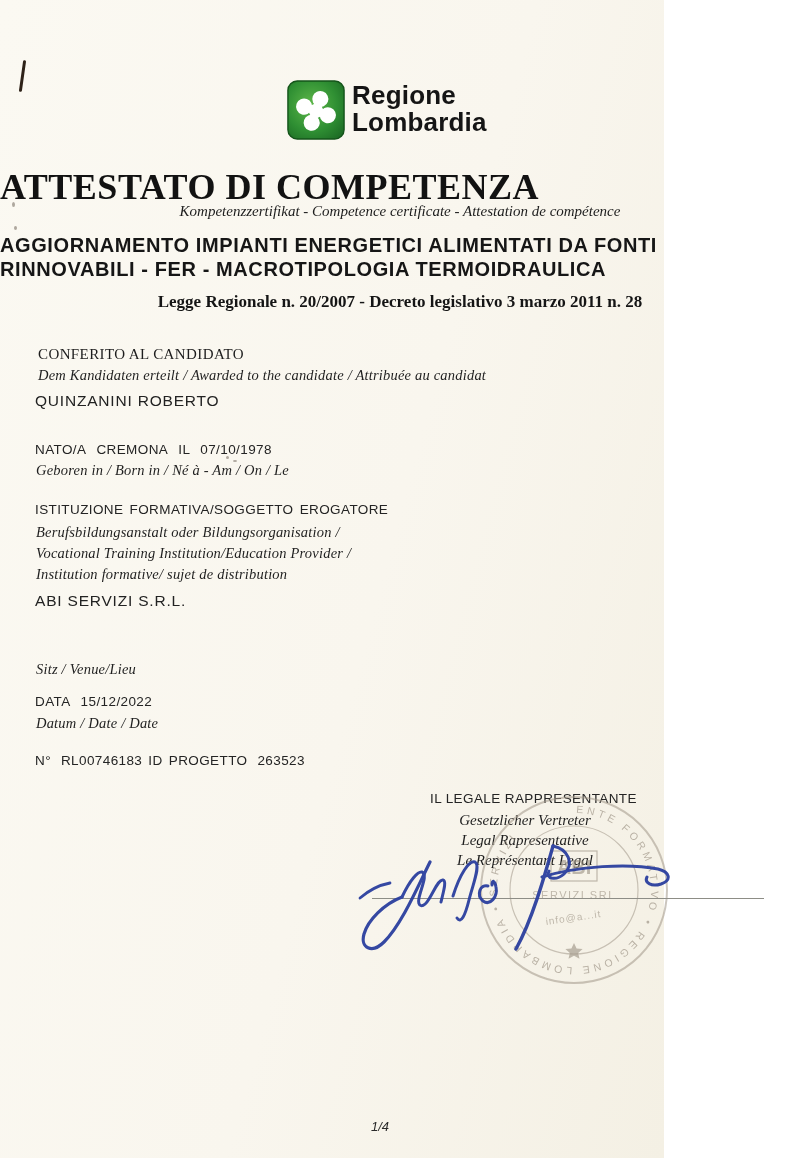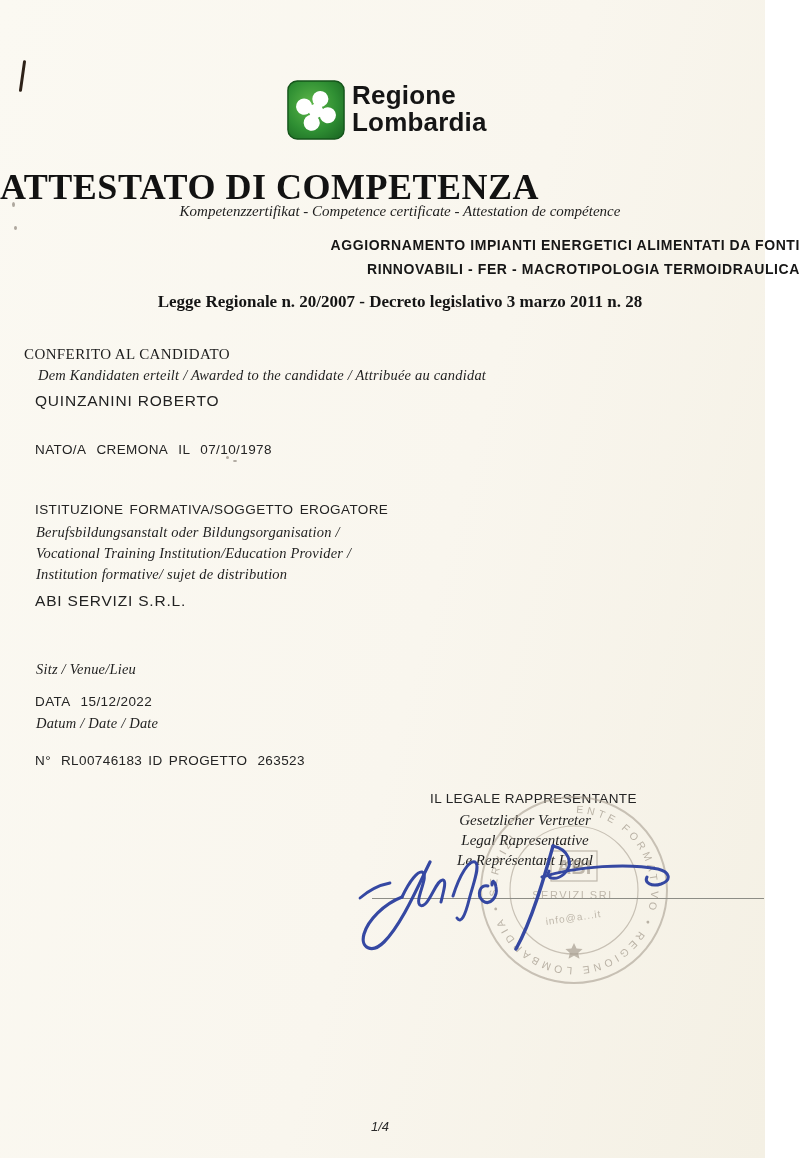--- a/index.html
+++ b/index.html
@@ -2,21 +2,21 @@
 <html><head>
 <meta charset="utf-8">
 <style>
   html,body{margin:0;padding:0;}
   body{
     width:800px;height:1158px;
     font-family:"Liberation Sans",sans-serif;
     overflow:hidden;
   }
   .page{
-    position:relative;width:765px;height:1158px;
+    position:relative;width:664px;height:1158px;
     background:linear-gradient(105deg,#fbf9f2 0%,#f9f6ee 55%,#f4f0e4 100%);
     color:#1c1c1c;
   }
   .abs{position:absolute;}
 
   
   .logo-box{
     left:287px;top:80px;width:58px;height:60px;
   }
   .brand{
@@ -30,22 +30,22 @@
     left:0;top:166px;width:800px;text-align:left;
     font-family:"Liberation Serif",serif;font-weight:bold;
     font-size:36px;letter-spacing:0.5px;color:#121212;
   }
   .doc-subtitle{
     left:0;top:203px;width:800px;text-align:center;
     font-family:"Liberation Serif",serif;font-style:italic;
     font-size:15px;color:#1d1d1d;
   }
   .course-title{
-    left:0;top:233px;width:800px;text-align:right;
-    font-weight:bold;font-size:14px;line-height:24px;
+    left:0;top:233px;width:800px;text-align:left;
+    font-weight:bold;font-size:20px;line-height:24px;
     letter-spacing:0.6px;color:#161616;
   }
   .law-ref{
     left:0;top:292px;width:800px;text-align:center;
     font-family:"Liberation Serif",serif;font-weight:bold;
     font-size:17px;color:#151515;
   }
 
   
   .serif-label{
@@ -126,27 +126,28 @@
 
   <div class="abs doc-title">ATTESTATO DI COMPETENZA</div>
   <div class="abs doc-subtitle">Kompetenzzertifikat - Competence certificate - Attestation de compétence</div>
 
   <div class="abs course-title">
     <div>AGGIORNAMENTO IMPIANTI ENERGETICI ALIMENTATI DA FONTI</div>
     <div>RINNOVABILI - FER - MACROTIPOLOGIA TERMOIDRAULICA</div>
   </div>
   <div class="abs law-ref">Legge Regionale n. 20/2007 - Decreto legislativo 3 marzo 2011 n. 28</div>
 
-  <div class="abs serif-label" style="left:24px;top:346px;">CONFERITO AL CANDIDATO</div>
+  <div class="abs serif-label" style="left:38px;top:346px;">CONFERITO AL CANDIDATO</div>
   <div class="abs italic-trans" style="left:38px;top:367px;">Dem Kandidaten erteilt / Awarded to the candidate / Attribuée au candidat</div>
   <div class="abs sans-value" style="left:35px;top:392px;">QUINZANINI ROBERTO</div>
 
   <div class="abs sans-line" style="left:35px;top:442px;">
     <span>NATO/A</span><span class="gap">CREMONA</span><span class="gap">IL</span><span class="gap">07/10/1978</span>
   </div>
+  <div class="abs italic-trans" style="left:36px;top:462px;">Geboren in / Born in / Né à - Am / On / Le</div>
 
   <div class="abs sans-line" style="left:35px;top:502px;">ISTITUZIONE FORMATIVA/SOGGETTO EROGATORE</div>
   <div class="abs italic-trans" style="left:36px;top:524px;">Berufsbildungsanstalt oder Bildungsorganisation /</div>
   <div class="abs italic-trans" style="left:36px;top:545px;">Vocational Training Institution/Education Provider /</div>
   <div class="abs italic-trans" style="left:36px;top:566px;">Institution formative/ sujet de distribution</div>
   <div class="abs sans-value" style="left:35px;top:592px;">ABI SERVIZI S.R.L.</div>
 
   <div class="abs italic-trans" style="left:36px;top:661px;">Sitz / Venue/Lieu</div>
 
   <div class="abs sans-line" style="left:35px;top:694px;">

